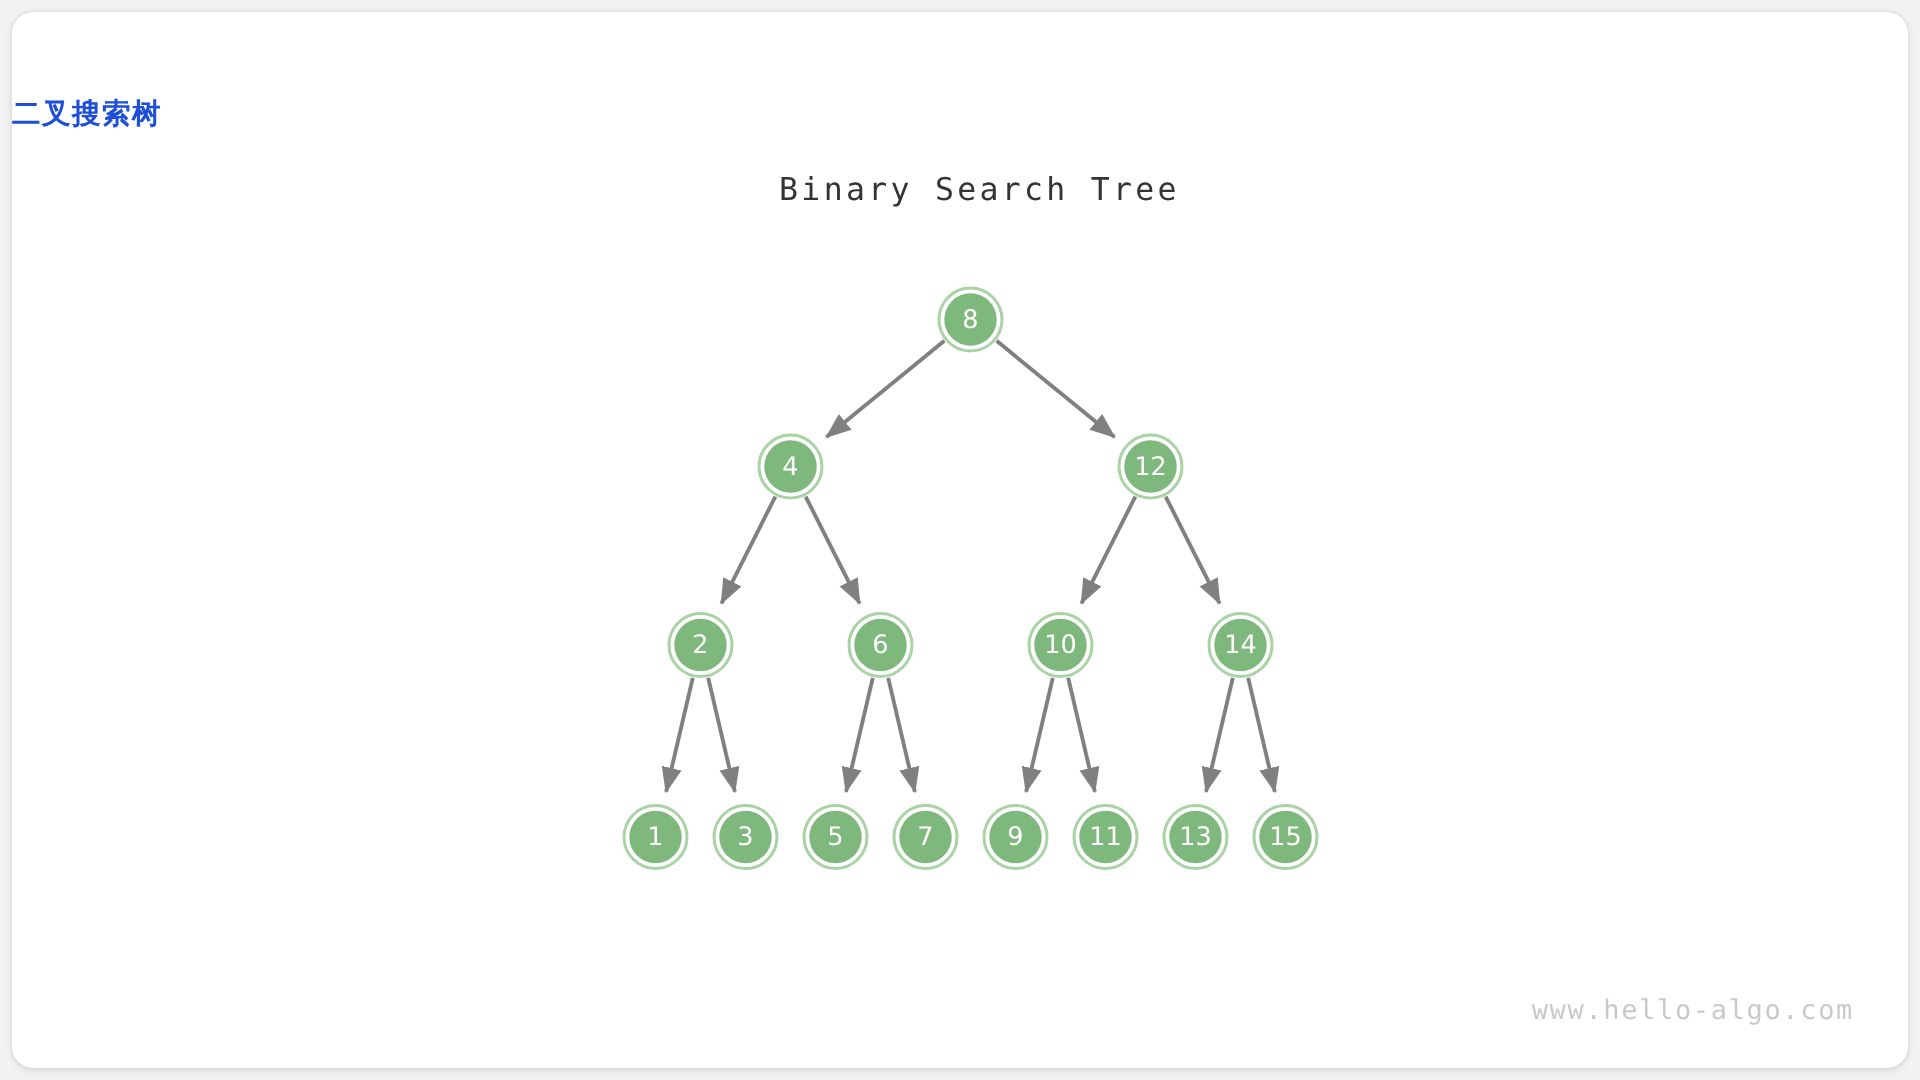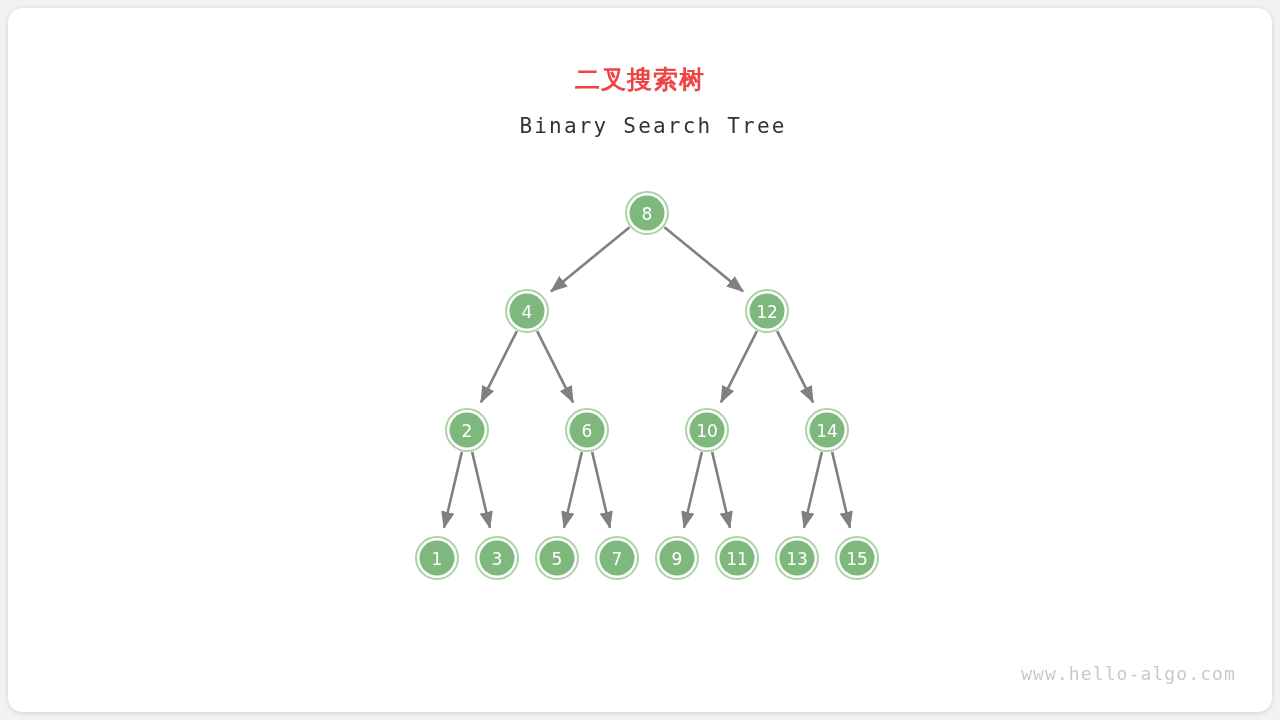--- a/index.html
+++ b/index.html
@@ -34,25 +34,24 @@
     box-shadow: 0 1px 5px rgba(0,0,0,0.13), 0 0 1px rgba(0,0,0,0.10);
     box-sizing: border-box;
     overflow: hidden;
   }
 
   #title {
     position: absolute;
     left: 0;
     top: 55px;
     width: 100%;
-    text-align: center;
     font-family: "DejaVu Sans", "Liberation Sans", sans-serif;
-    font-size: 25px;
+    font-size: 19px;
     font-weight: bold;
-    color: #ef4444;
+    color: #1d4ed8;
     letter-spacing: 1px;
   }
 
   #subtitle {
     position: absolute;
     left: 0;
     top: 106px;
     width: 100%;
     text-align: center;
     font-family: "DejaVu Sans Mono", "Liberation Mono", monospace;

